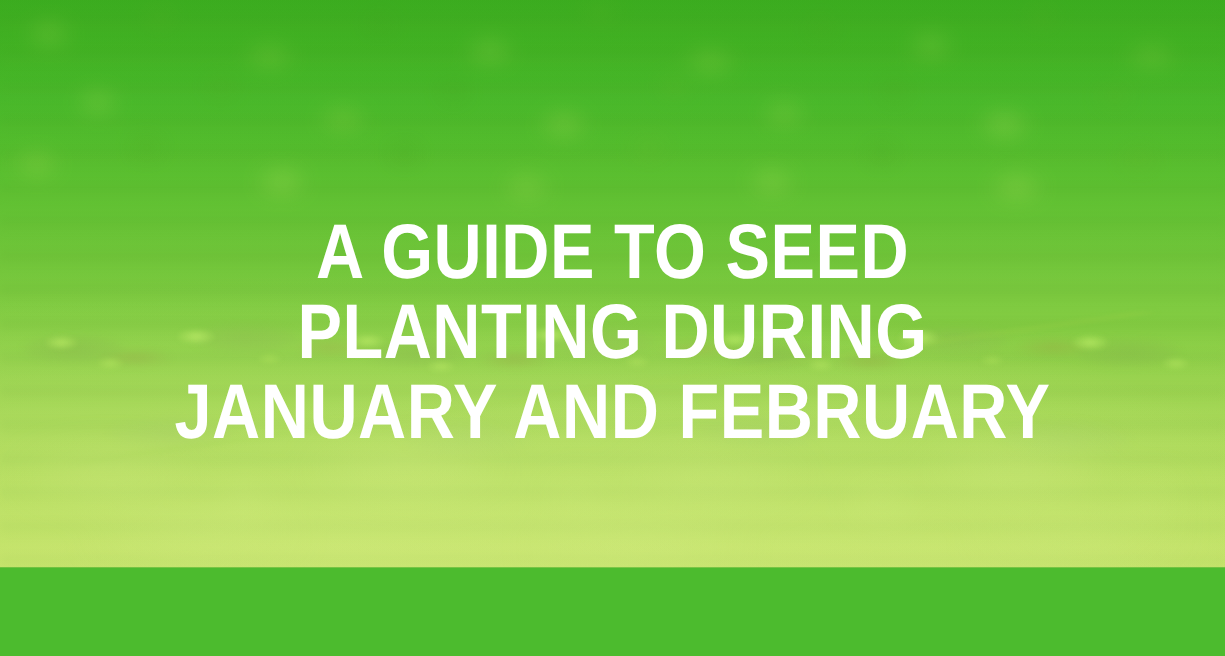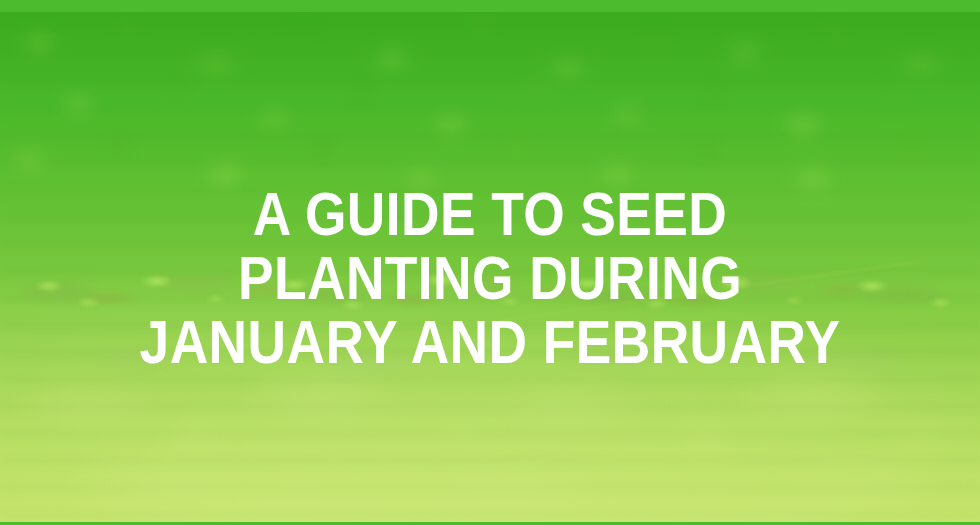--- a/index.html
+++ b/index.html
@@ -7,24 +7,23 @@
 
   html, body {
     width:980px; height:525px;
     overflow:hidden;
     background:#4CBB2E;
     font-family:"Liberation Sans", sans-serif;
   }
 
   #banner {
     position:relative;
-    width:980px; height:510px;
+    width:980px; height:454px;
     overflow:hidden;
     background:#3FA826;
-    margin-top:12px;
   }
 
   
 
   .layer { position:absolute; inset:0; }
 
   
   #bg-base {
     background:linear-gradient(
       to bottom,

